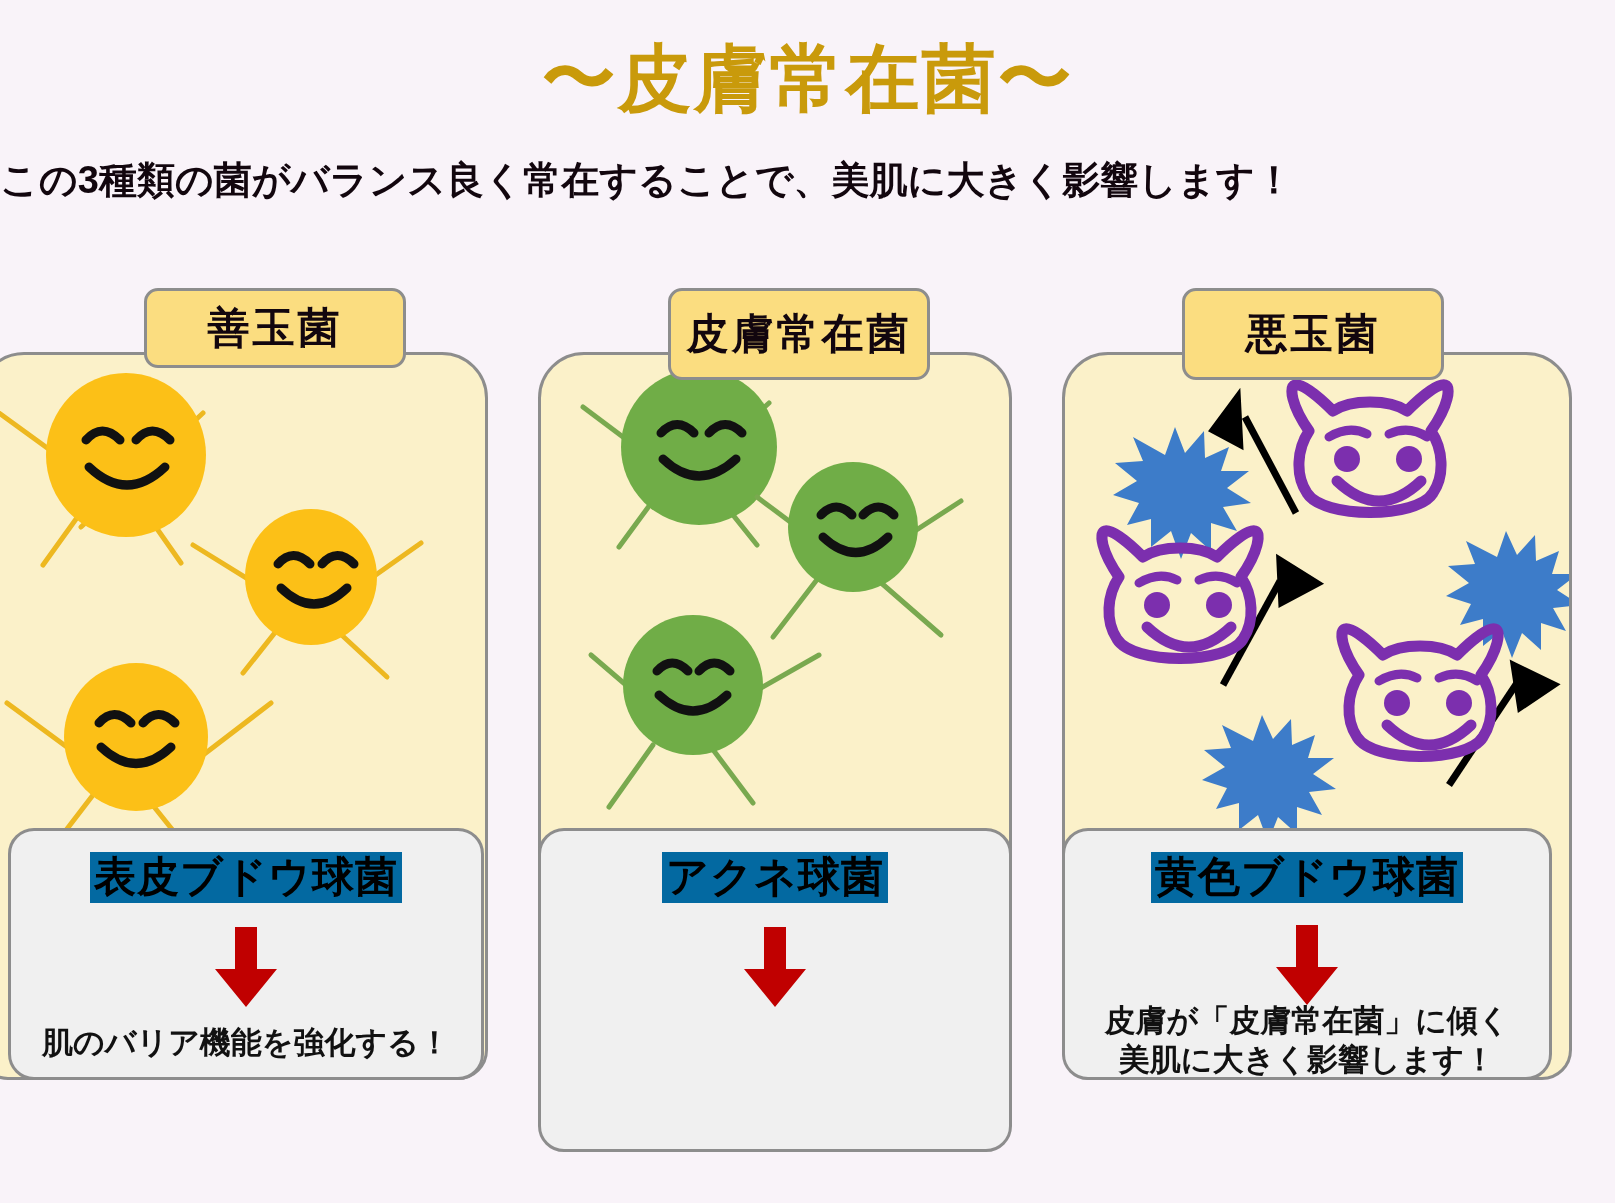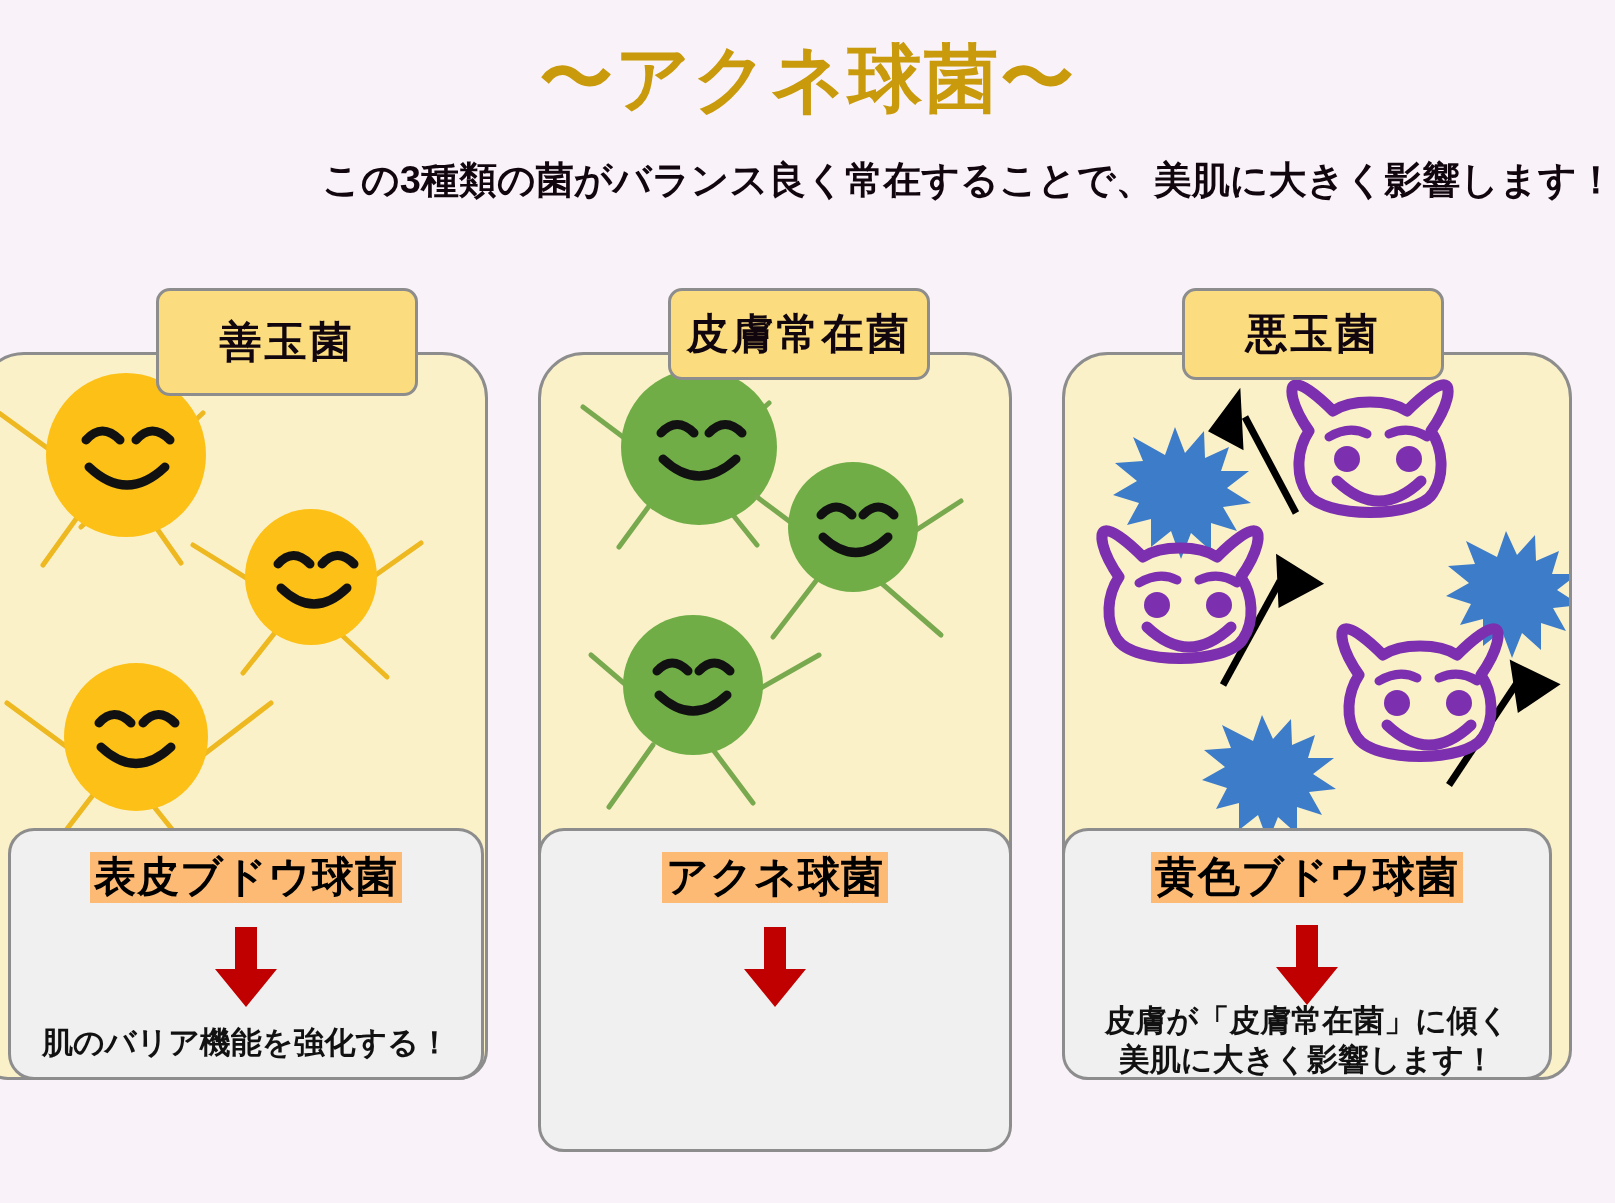--- a/index.html
+++ b/index.html
@@ -14,21 +14,21 @@
 
   .title {
     position:absolute; left:0; top:30px; width:1615px;
     text-align:center;
     font-size:74px; font-weight:bold; letter-spacing:2px;
     color:#c99a0b;
     white-space:nowrap;
   }
   .subtitle {
     position:absolute; left:0; top:155px; width:1615px;
-    text-align:right;
+    text-align:left;
     font-size:38px; font-weight:bold; color:#12060e;
     white-space:nowrap;
   }
 
   
   .card {
     position:absolute;
     background:#fbf1c9;
     border:3px solid #8d8d8d;
     border-radius:46px 46px 30px 30px;
@@ -54,21 +54,21 @@
     border:3px solid #8d8d8d;
     border-radius:26px;
     box-sizing:border-box;
     z-index:5;
   }
   .panel-name {
     position:absolute; left:0; top:22px; width:100%;
     text-align:center;
   }
   .panel-name span {
-    background:#fdba74;
+    background:#0369a1;
     color:#000;
     font-size:42px; font-weight:bold; letter-spacing:1px;
     padding:1px 4px 3px 4px;
     line-height:1.12;
   }
   .panel-arrow {
     position:absolute; left:50%; transform:translateX(-50%);
     width:70px; height:82px;
   }
   .panel-desc {
@@ -78,21 +78,21 @@
     line-height:1.26;
     letter-spacing:0px;
   }
   .panel-desc .l { display:block; white-space:nowrap; }
 </style>
 </head>
 <body>
 
 <div id="stage">
 
-  <div class="title">〜アクネ球菌〜</div>
+  <div class="title">〜皮膚常在菌〜</div>
   <div class="subtitle">この3種類の菌がバランス良く常在することで、美肌に大きく影響します！</div>
 
   <div class="card" style="left:-22px; top:352px; width:510px; height:728px;">
     <div class="card-art">
       <svg width="510" height="728" viewBox="0 0 510 728">
         <g stroke="#edb820" stroke-width="5" stroke-linecap="round" fill="none">
           <line x1="18" y1="58" x2="120" y2="132"></line>
           <line x1="100" y1="172" x2="222" y2="58"></line>
           <line x1="108" y1="146" x2="62" y2="210"></line>
           <line x1="165" y1="158" x2="200" y2="208"></line>
@@ -125,21 +125,21 @@
         </g>
         <ellipse cx="155" cy="382" rx="72" ry="74" fill="#fcc017"></ellipse>
         <g stroke="#111" stroke-width="9" stroke-linecap="round" fill="none">
           <path d="M118 368 q15 -17 32 0"></path>
           <path d="M162 368 q15 -17 32 0"></path>
           <path d="M120 392 q35 33 70 0"></path>
         </g>
       </svg>
     </div>
   </div>
-  <div class="tab" style="left:144px; top:288px; width:262px; height:108px;margin-left:12px;">
+  <div class="tab" style="left:144px; top:288px; width:262px; height:80px;">
     <span>善玉菌</span>
   </div>
   <div class="panel" style="left:8px; top:828px; width:476px; height:252px;">
     <div class="panel-name">
       <span>表皮ブドウ球菌</span>
     </div>
     <div class="panel-arrow" style="top:96px;">
       <svg viewBox="0 0 70 82" width="70" height="82">
         <polygon points="24,0 46,0 46,42 66,42 35,80 4,42 24,42" fill="#c00000"></polygon>
       </svg>

